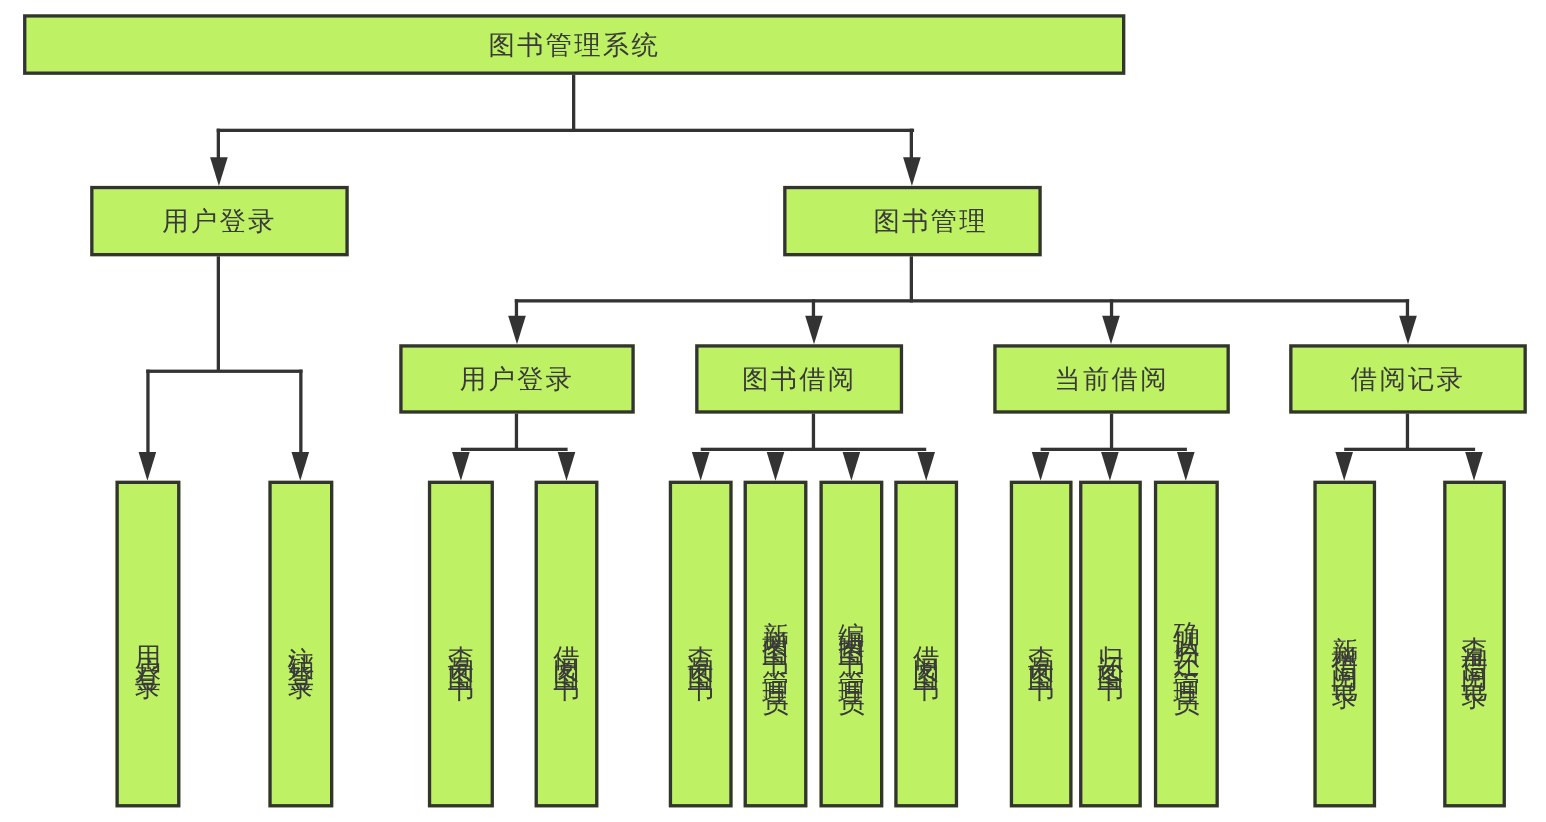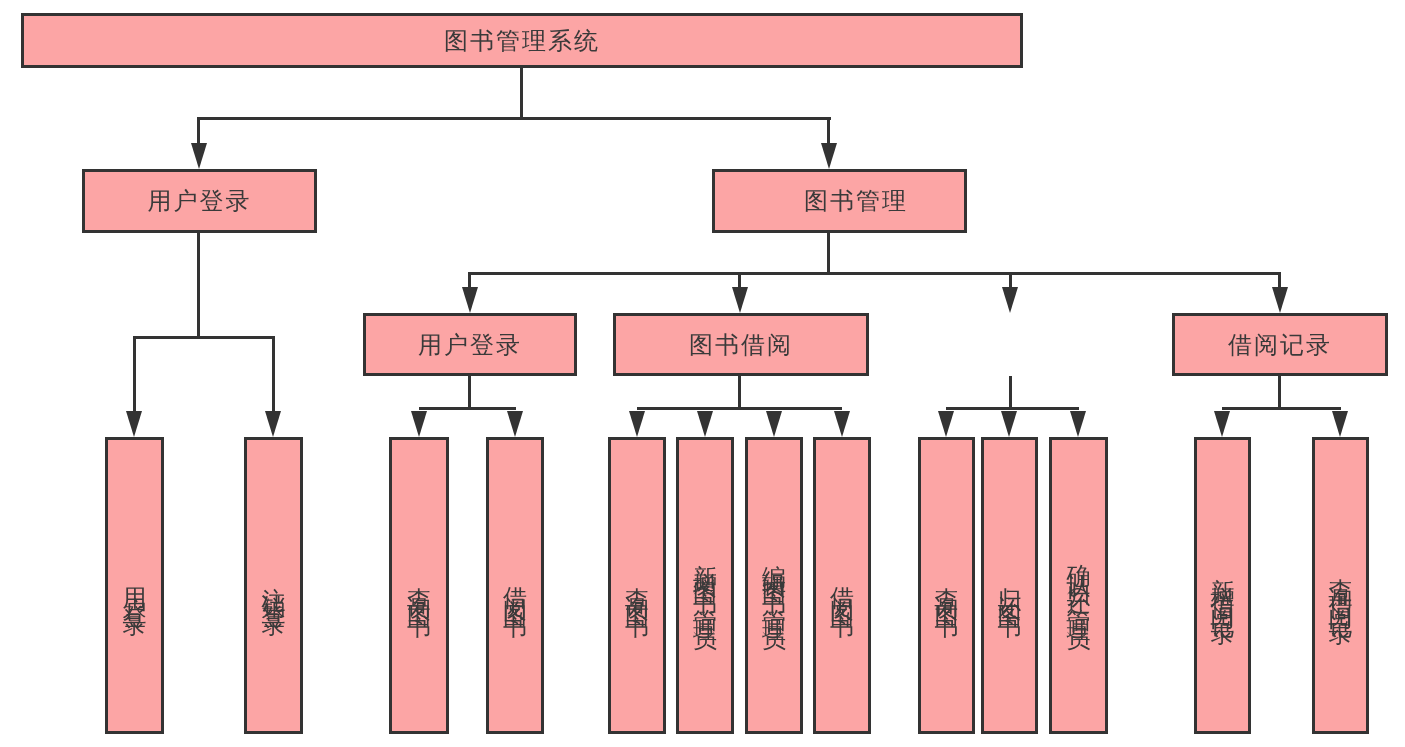--- a/index.html
+++ b/index.html
@@ -2,21 +2,21 @@
 <html><head>
 <meta charset="utf-8">
 <style>
   html,body { margin:0; padding:0; background:#ffffff; }
   #canvas {
     position:relative; width:1405px; height:747px; background:#ffffff;
     font-family:"DejaVu Sans","Liberation Sans",sans-serif; color:#333333;
     overflow:hidden;
   }
   .box {
-    position:absolute; box-sizing:border-box; background:#fca5a5;
+    position:absolute; box-sizing:border-box; background:#bef264;
     border:3px solid #333333; display:flex; align-items:center; justify-content:center;
   }
   .node-label { font-size:24px; letter-spacing:2px; color:#3a3a3a; white-space:nowrap; }
   .leaf-label {
     writing-mode:vertical-rl; text-orientation:mixed;
     font-size:24px; letter-spacing:9px; line-height:1; color:#3a3a3a;
   }
   .ln { position:absolute; background:#333333; }
   .vl { width:3px; }
   .hl { height:3px; }
@@ -42,21 +42,21 @@
   <div class="ln vl" style="left:520px; top:68px;  height:50px;"></div>
   <div class="ln hl" style="left:197px; top:117px; width:634px;"></div>
   <div class="ln vl" style="left:197px; top:117px; height:28px;"></div>
   <div class="ln vl" style="left:827px; top:117px; height:28px;"></div>
   <div class="ar" style="left:191px; top:143px;"></div>
   <div class="ar" style="left:821px; top:143px;"></div>
 
   <div class="box" style="left:82px; top:169px; width:235px; height:64px;">
     <span class="node-label">用户登录</span>
   </div>
-  <div class="box" style="left:712px; top:169px; width:255px; height:64px;padding-left:33px;">
+  <div class="box" style="left:712px; top:169px; width:235px; height:64px;padding-left:33px;">
     <span class="node-label">图书管理</span>
   </div>
 
   <div class="ln vl" style="left:197px; top:233px; height:104px;"></div>
   <div class="ln hl" style="left:133px; top:336px; width:142px;"></div>
   <div class="ln vl" style="left:133px; top:336px; height:78px;"></div>
   <div class="ln vl" style="left:272px; top:336px; height:78px;"></div>
   <div class="ar" style="left:126px; top:411px;"></div>
   <div class="ar" style="left:265px; top:411px;"></div>
 
@@ -67,22 +67,25 @@
   <div class="ln vl" style="left:1009px; top:272px; height:17px;"></div>
   <div class="ln vl" style="left:1278px; top:272px; height:17px;"></div>
   <div class="ar" style="left:462px;  top:287px;"></div>
   <div class="ar" style="left:732px;  top:287px;"></div>
   <div class="ar" style="left:1002px; top:287px;"></div>
   <div class="ar" style="left:1272px; top:287px;"></div>
 
   <div class="box" style="left:363px; top:313px; width:214px; height:63px;">
     <span class="node-label">用户登录</span>
   </div>
-  <div class="box" style="left:613px; top:313px; width:256px; height:63px;">
+  <div class="box" style="left:632px; top:313px; width:189px; height:63px;">
     <span class="node-label">图书借阅</span>
+  </div>
+  <div class="box" style="left:903px; top:313px; width:215px; height:63px;">
+    <span class="node-label">当前借阅</span>
   </div>
   <div class="box" style="left:1172px; top:313px; width:216px; height:63px;">
     <span class="node-label">借阅记录</span>
   </div>
 
   <div class="ln vl" style="left:468px;  top:376px; height:32px;"></div>
   <div class="ln vl" style="left:738px;  top:376px; height:32px;"></div>
   <div class="ln vl" style="left:1009px; top:376px; height:32px;"></div>
   <div class="ln vl" style="left:1278px; top:376px; height:32px;"></div>
 

